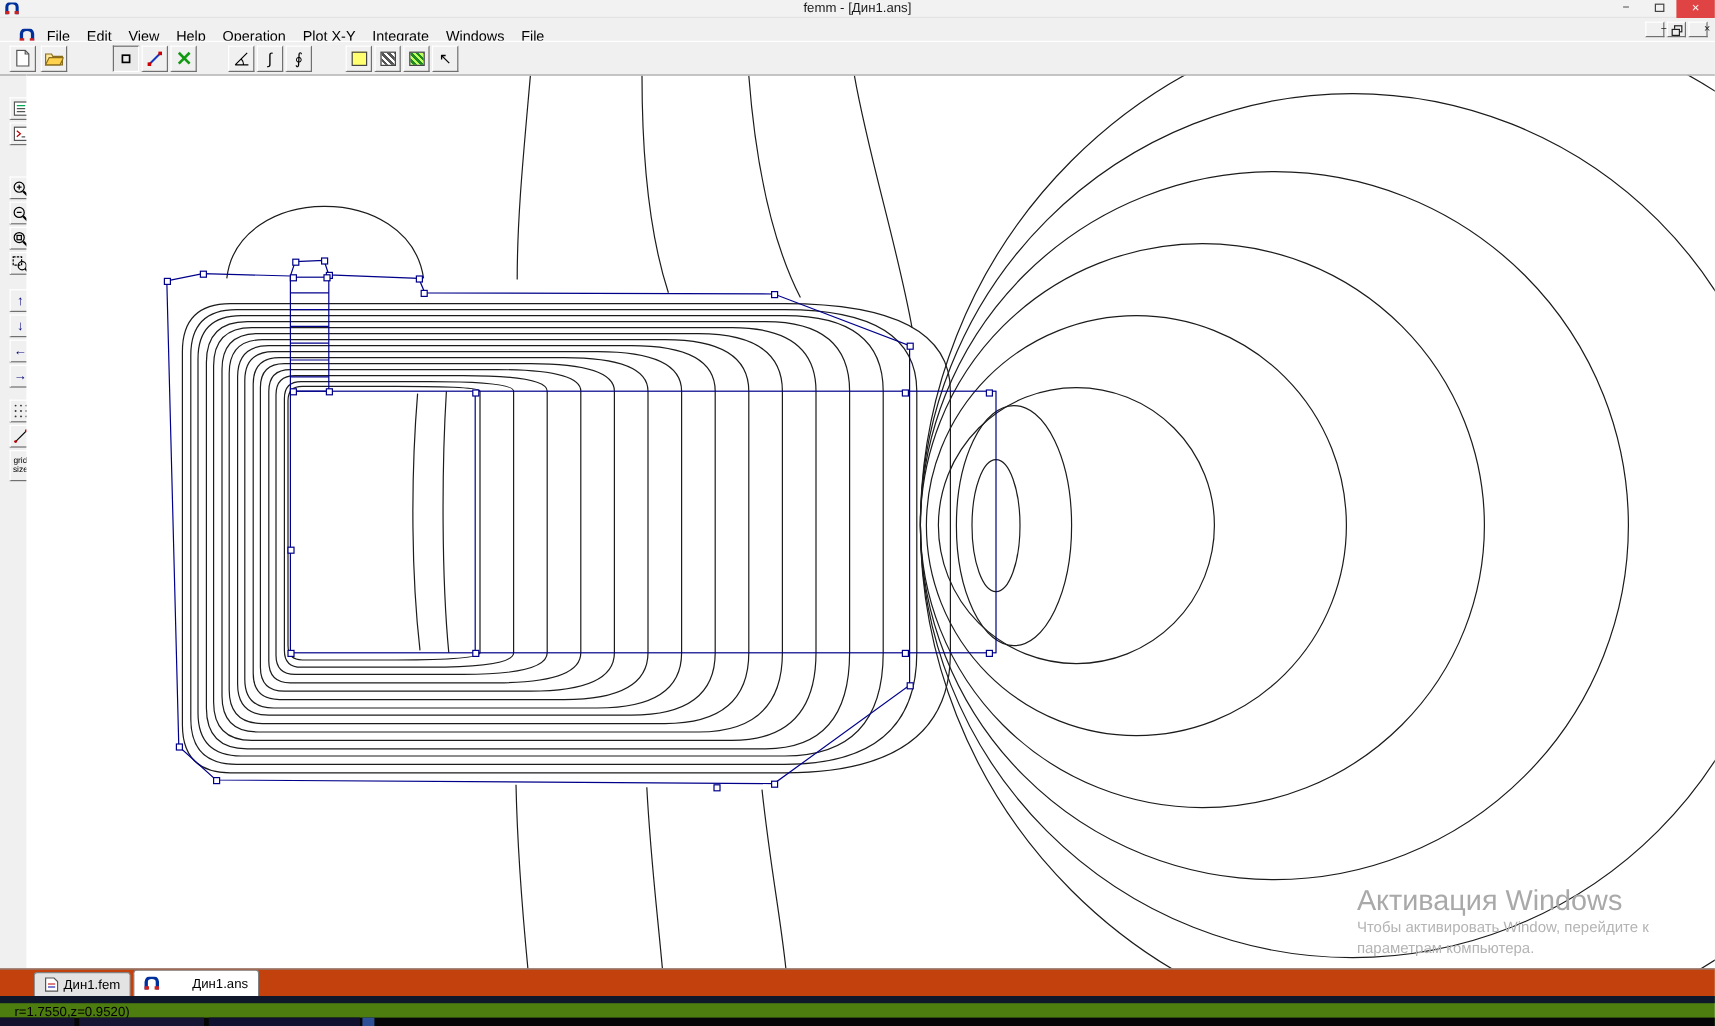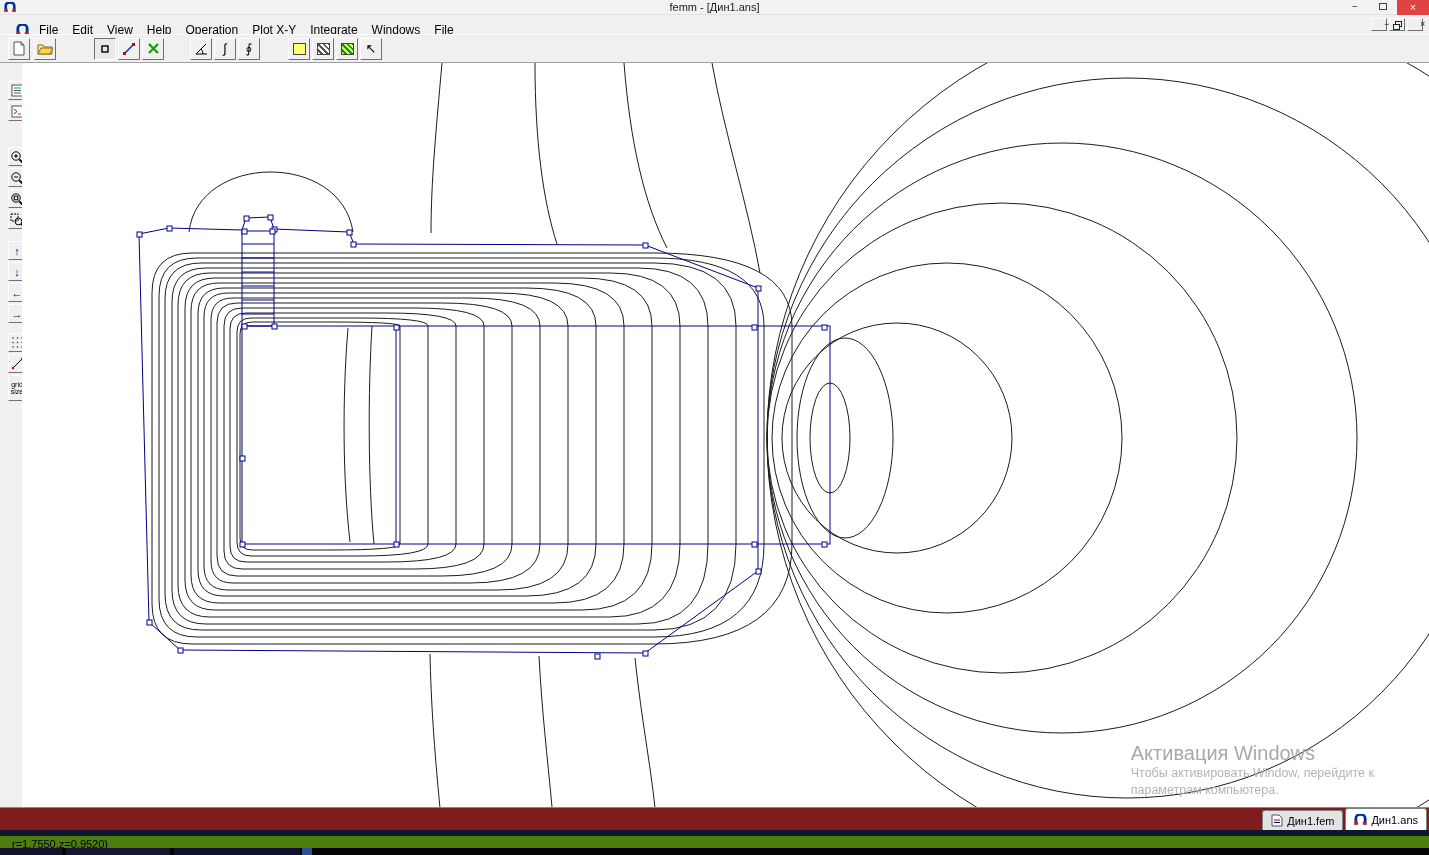--- a/index.html
+++ b/index.html
@@ -52,30 +52,30 @@
     border-color:#fff #707070 #707070 #fff; margin-top:2px; display:flex;
     align-items:center; justify-content:center; font-size:11px; color:#00007a; }
   .gap26 { margin-top:26px; } .gap12 { margin-top:12px; } .gap10 { margin-top:10px; }
   #grid-size-btn { height:26px; font-size:7px; line-height:7px; color:#000;
     flex-direction:column; }
 
   
   #canvas { left:22px; top:62px; width:1407px; height:745px; background:#ffffff;
     border-top:1px solid #a0a0a0; overflow:hidden; }
   #watermark { position:absolute; right:55px; bottom:8px; text-align:left; color:#a9a9a9; }
-  #watermark .wm-title { font-size:20px; }
+  #watermark .wm-title { font-size:24px; }
   #watermark .wm-body { font-size:12.5px; line-height:17px; color:#b4b4b4; }
 
   
-  #tabbar { left:0; top:807px; width:1429px; height:23px; background:#7f1d1d;
-    border-top:1px solid #888; display:flex; align-items:flex-end; padding-left:28px;justify-content:flex-end; }
+  #tabbar { left:0; top:807px; width:1429px; height:23px; background:#c2410c;
+    border-top:1px solid #888; display:flex; align-items:flex-end; padding-left:28px; }
   .tab { height:20px; display:flex; align-items:center; padding:0 8px; font-size:11px;
     border:1px solid #808080; border-bottom:none; border-radius:3px 3px 0 0;
     background:#e3e3e3; margin-right:2px; color:#000; }
-  .tab.active { background:#ffffff; height:22px; }
+  .tab.active { background:#ffffff; height:22px;gap:23px; }
   .tab svg { margin-right:4px; }
 
   
   #statusbar { left:0; top:830px; width:1429px; height:28px; background:#4d7c0f;
     border-top:6px solid #0f172a; font-size:11px; color:#000; line-height:17px; }
 
   
   #taskbar { left:0; top:848px; width:1429px; height:7px; background:#050508; }
   .tseg { position:absolute; top:0; height:7px; }
 </style>

